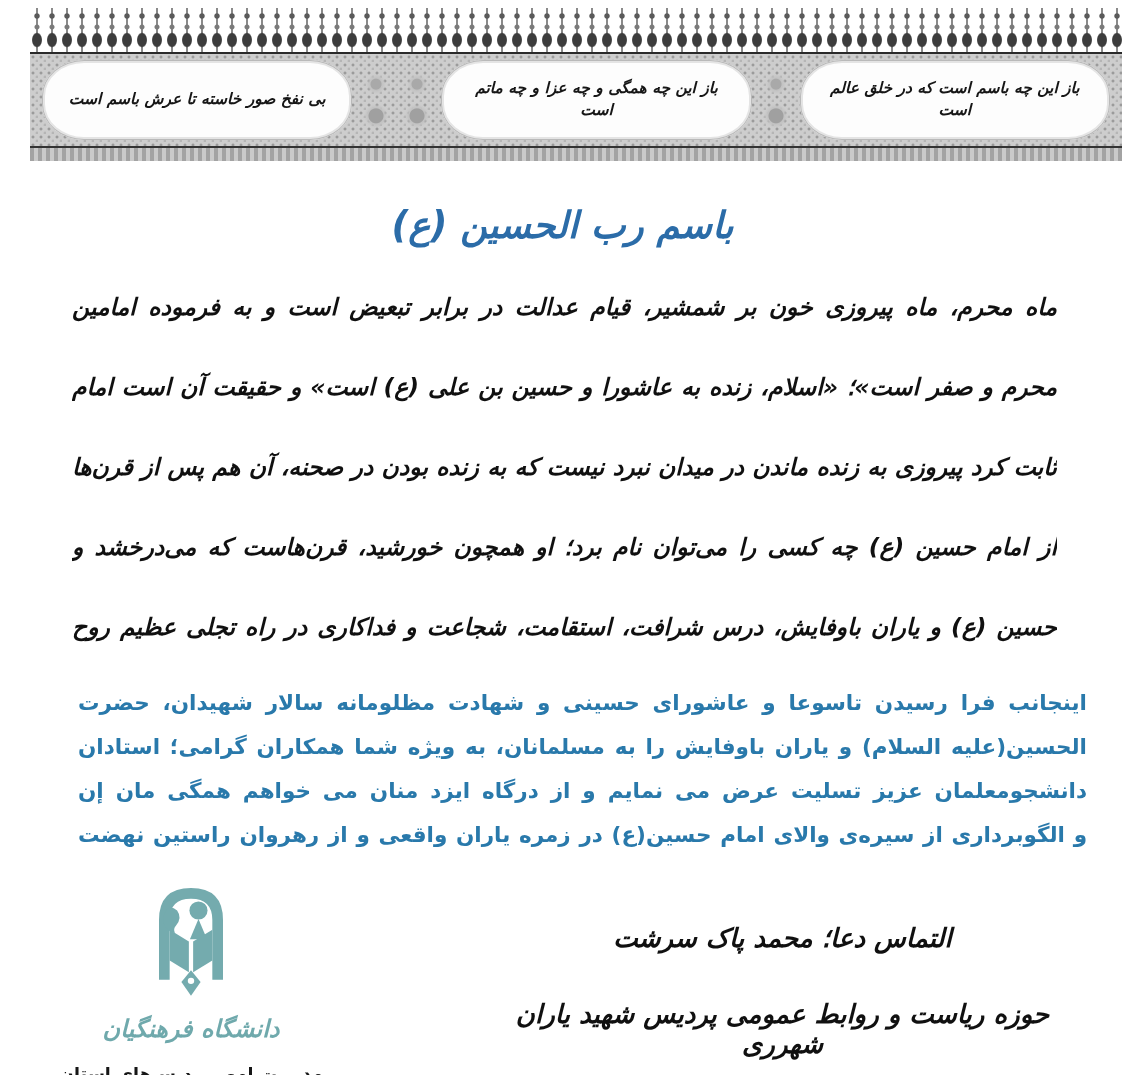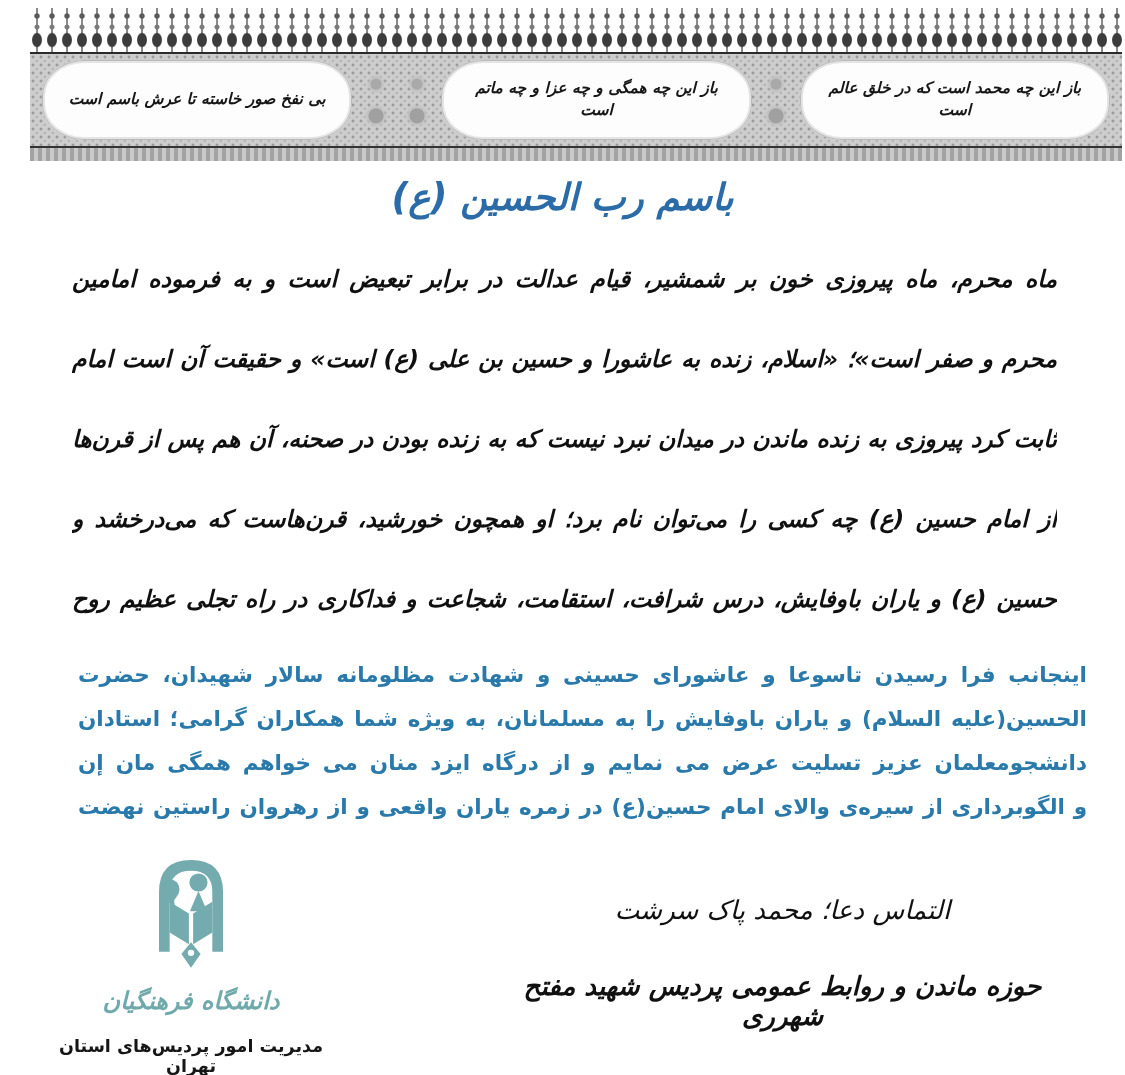--- a/index.html
+++ b/index.html
@@ -41,21 +41,21 @@
       radial-gradient(circle at 50% 28%, #a9a9a9 5px, #c2c2c2 6px, transparent 10px),
       radial-gradient(circle at 50% 72%, #a0a0a0 7px, #c2c2c2 8px, transparent 12px);
   }
   .bottom-strip{
     height:13px;background-color:#bdbdbd;
     background-image:repeating-linear-gradient(90deg,#a3a3a3 0 4px,#cacaca 4px 8px);
   }
 
   
   .doc-title{
-    margin-top:8px;height:58px;line-height:58px;text-align:center;
+    margin-top:36px;height:58px;line-height:58px;text-align:center;
     color:#2b6ca8;font-size:37px;font-weight:bold;font-style:italic;
   }
 
   
   .body-text{margin:12px 68px 0 72px;color:#101010;}
   .body-line{
     height:80px;line-height:80px;overflow:hidden;
     font-size:23.5px;font-weight:bold;font-style:italic;
     text-align:justify;text-align-last:justify;
   }
@@ -68,31 +68,31 @@
     text-align:justify;text-align-last:justify;margin-left:44px;
   }
 
   
   .footer{direction:ltr;display:flex;align-items:flex-start;margin-top:14px;}
   .logo-col{width:330px;padding-left:52px;box-sizing:border-box;text-align:center;direction:rtl;}
   .logo-svg{display:block;margin:0 auto;}
   .logo-calligraphy{color:#6fa9ac;font-size:24px;font-weight:bold;font-style:italic;margin-top:16px;}
   .org-line{font-size:17.5px;font-weight:bold;color:#161616;margin-top:21px;}
   .sig-col{flex:1;direction:rtl;text-align:center;padding:52px 60px 0 170px;color:#101010;font-style:italic;}
-  .sig-line1{font-size:26px;font-weight:normal;}
+  .sig-line1{font-size:26px;font-weight:bold;}
   .sig-line2{font-size:26px;font-weight:bold;margin-top:46px;}
 </style>
 </head>
 <body>
 
 <div class="ornament-band">
   <div class="fringe"></div>
   <div class="main-band">
     <div class="cartouche">
-      <span>باز این چه محمد است که در خلق عالم است</span>
+      <span>باز این چه باسم است که در خلق عالم است</span>
     </div>
     <div class="medallion"></div>
     <div class="cartouche">
       <span>باز این چه همگی و چه عزا و چه ماتم است</span>
     </div>
     <div class="medallion"></div>
     <div class="medallion"></div>
     <div class="cartouche">
       <span>بی نفخ صور خاسته تا عرش باسم است</span>
     </div>
@@ -136,16 +136,16 @@
       <path d="M50 93 L41 104 L50 117 L59 104 Z"></path>
       <circle cx="50" cy="103" r="3" fill="#ffffff"></circle>
     </svg>
     <div class="logo-calligraphy">دانشگاه فرهنگیان</div>
     <div class="org-line">مدیریت امور پردیس‌های استان تهران</div>
 
   </div>
 
   <div class="sig-col">
     <div class="sig-line1">التماس دعا؛ محمد پاک سرشت</div>
-    <div class="sig-line2">حوزه ماندن و روابط عمومی پردیس شهید مفتح شهرری</div>
+    <div class="sig-line2">حوزه ریاست و روابط عمومی پردیس شهید یاران شهرری</div>
   </div>
 
 </div>
 
 </body></html>

